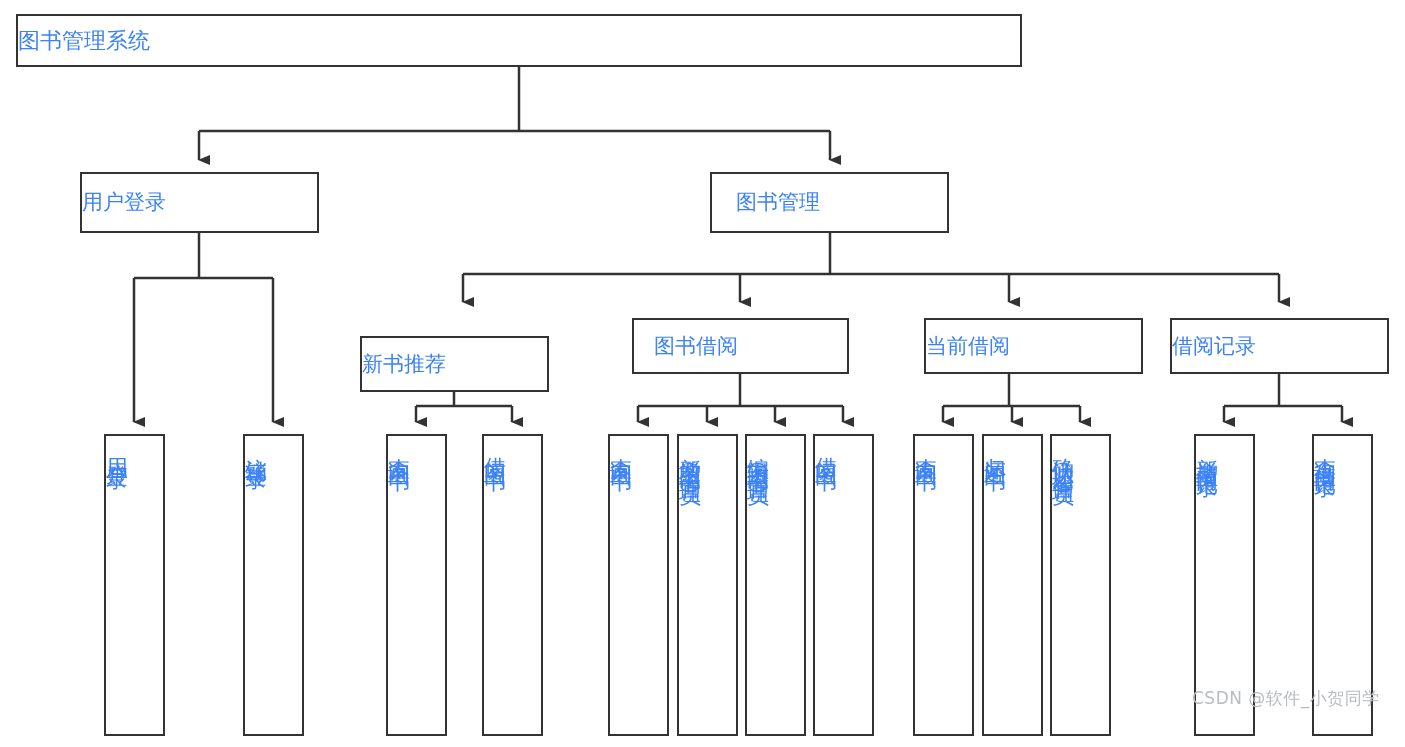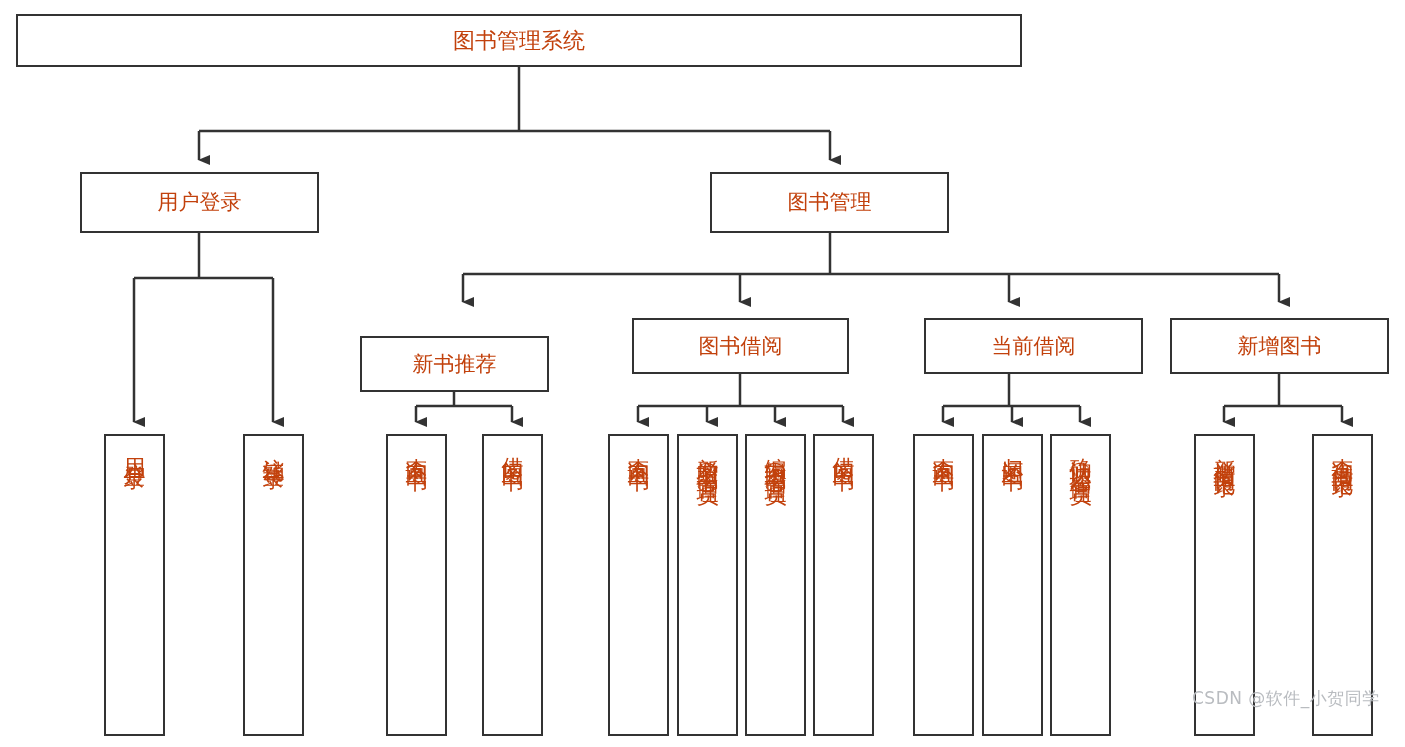--- a/index.html
+++ b/index.html
@@ -10,22 +10,21 @@
   #canvas{position:relative;width:1405px;height:747px;background:#fff;}
   svg#wires{position:absolute;left:0;top:0;width:1405px;height:747px;}
 
   .node{
     position:absolute;
     border:2.5px solid #333333;
     background:#ffffff;
     box-sizing:border-box;
     display:flex;
     align-items:center;
-    justify-content:center;
-    color:#c2410c;
+    color:#3b82f6;
   }
   .node .lbl{
     display:block;
     text-align:center;
     line-height:1.18;
     white-space:nowrap;
   }
   
   .h-node .lbl{font-size:21px;}
   .root .lbl{font-size:22px;}
@@ -104,35 +103,35 @@
     </g>
   </svg>
 
   <div class="node h-node root" style="left:16px;top:14px;width:1006px;height:53px;">
     <span class="lbl">图书管理系统</span>
   </div>
 
   <div class="node h-node" style="left:80px;top:172px;width:239px;height:61px;">
     <span class="lbl">用户登录</span>
   </div>
-  <div class="node h-node" style="left:710px;top:172px;width:239px;height:61px;">
+  <div class="node h-node" style="left:710px;top:172px;width:239px;height:61px;padding-left:24px;">
     <span class="lbl">图书管理</span>
   </div>
 
   <div class="node h-node" style="left:360px;top:318px;width:189px;height:56px;margin-top:18px;">
     <span class="lbl">新书推荐</span>
   </div>
-  <div class="node h-node" style="left:632px;top:318px;width:217px;height:56px;">
+  <div class="node h-node" style="left:632px;top:318px;width:217px;height:56px;padding-left:20px;">
     <span class="lbl">图书借阅</span>
   </div>
   <div class="node h-node" style="left:924px;top:318px;width:219px;height:56px;">
     <span class="lbl">当前借阅</span>
   </div>
   <div class="node h-node" style="left:1170px;top:318px;width:219px;height:56px;">
-    <span class="lbl">新增图书</span>
+    <span class="lbl">借阅记录</span>
   </div>
 
   <div class="node v-node" style="left:104px;top:434px;width:61px;height:302px;">
     <span class="lbl">用户登录</span>
   </div>
   <div class="node v-node" style="left:243px;top:434px;width:61px;height:302px;">
     <span class="lbl">注销登录</span>
   </div>
 
   <div class="node v-node" style="left:386px;top:434px;width:61px;height:302px;">

